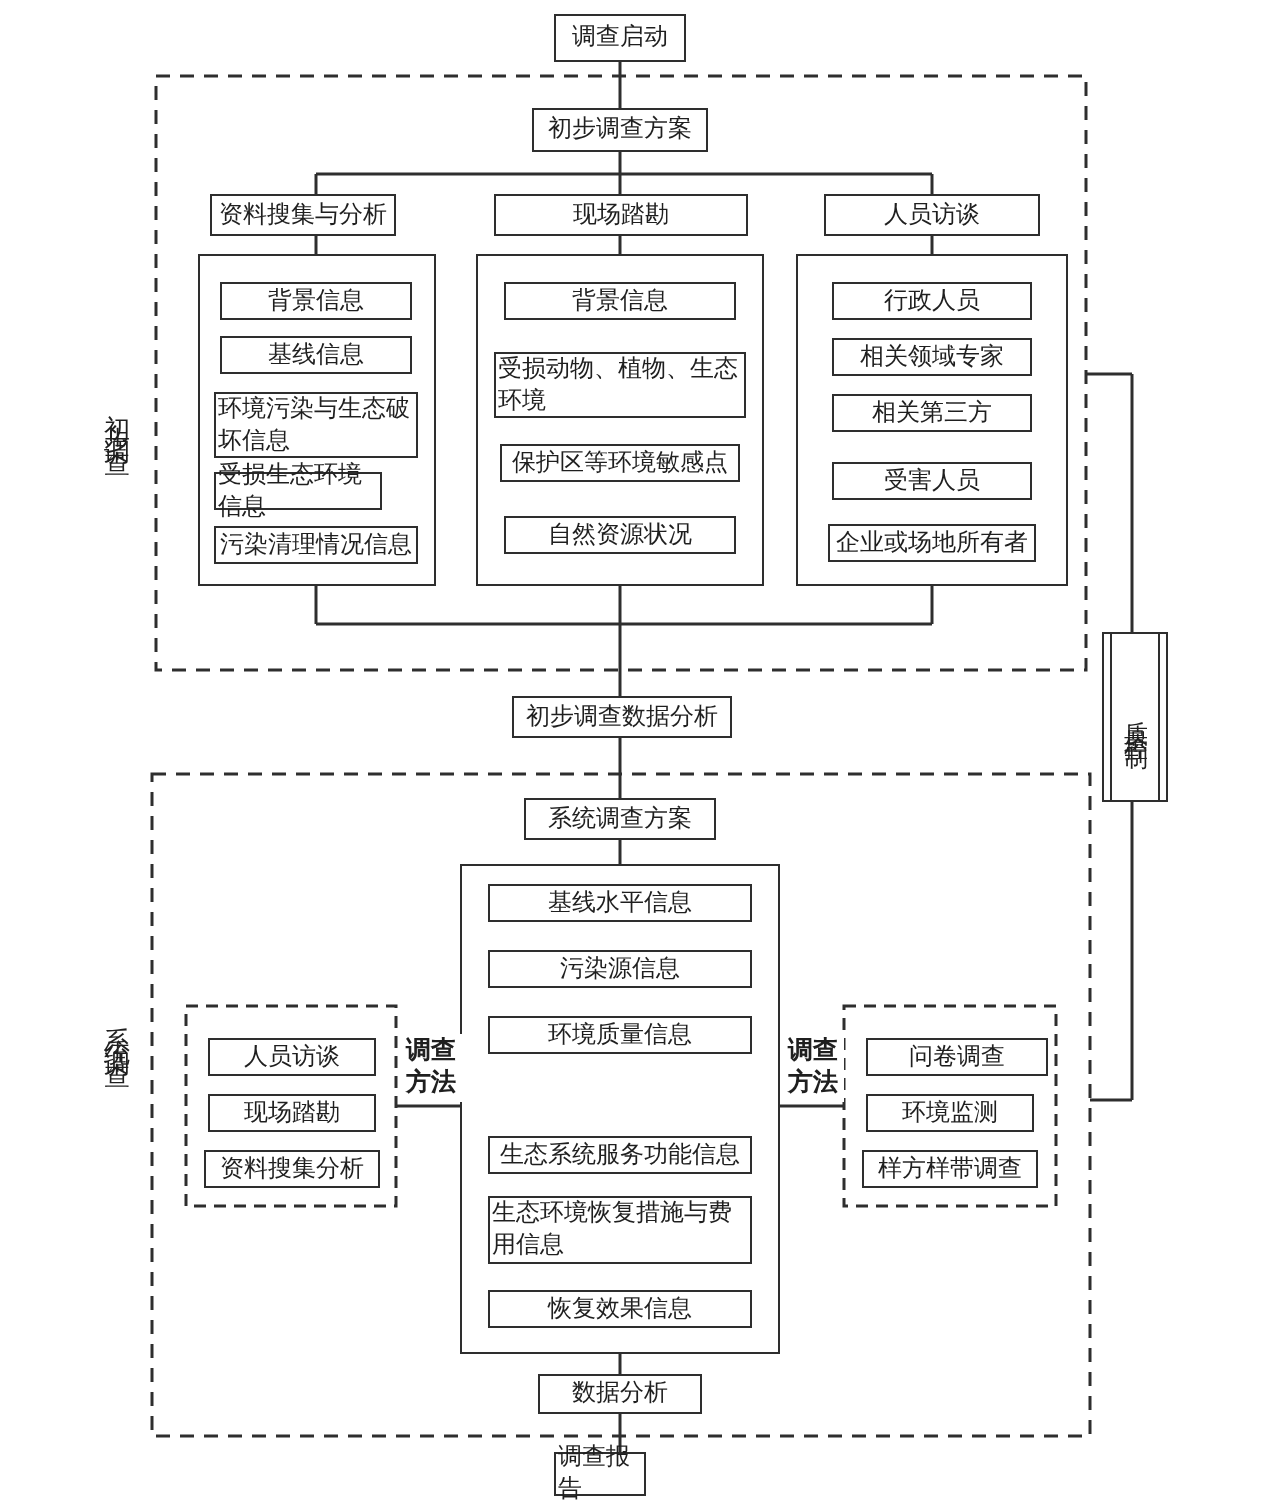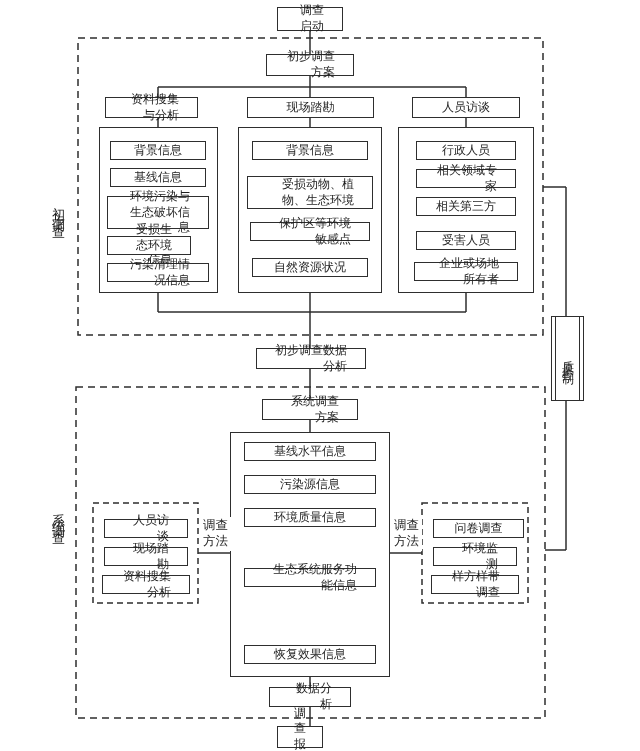--- a/index.html
+++ b/index.html
@@ -7,29 +7,29 @@
   .canvas {
     position:relative; width:640px; height:751px; background:#ffffff;
     font-family:"Liberation Serif","DejaVu Serif",serif; color:#1f1f1f;
     overflow:hidden;
   }
   svg.wires { position:absolute; left:0; top:0; z-index:0; }
   .frame { position:absolute; border:1.5px solid #2e2e2e; background:transparent; z-index:1; }
   .box {
     position:absolute; z-index:2; border:1.5px solid #2e2e2e; background:#ffffff;
     display:flex; align-items:center; justify-content:center;
-    text-align:right; font-size:12px; line-height:1.3; padding:0 18px;
+    text-align:left; font-size:12px; line-height:1.3; padding:0 1px;
   }
   .vlabel {
     position:absolute; z-index:2; writing-mode:vertical-rl; text-orientation:upright;
     font-size:13px; letter-spacing:6px; color:#1f1f1f;
   }
   .mlabel {
     position:absolute; z-index:2; font-size:12.5px; line-height:1.3;
-    text-align:center; background:#ffffff;
+    text-align:center; background:#ffffff;font-weight:bold;
   }
   .qcbox {
     position:absolute; z-index:2; border:1.5px solid #2e2e2e; background:#ffffff;
     padding:0 3px; display:flex;
   }
   .qcinner {
     flex:1; border-left:1.5px solid #2e2e2e; border-right:1.5px solid #2e2e2e;
     display:flex; align-items:center; justify-content:center;
     writing-mode:vertical-rl; text-orientation:upright;
     font-size:12px; letter-spacing:4px;
@@ -115,20 +115,21 @@
   <div class="vlabel" style="left:49px;top:503px;height:92px">系统调查</div>
 
   <div class="box" style="left:262px;top:399px;width:96px;height:21px">系统调查方案</div>
 
   <div class="frame" style="left:230px;top:432px;width:160px;height:245px"></div>
 
   <div class="box" style="left:244px;top:442px;width:132px;height:19px">基线水平信息</div>
   <div class="box" style="left:244px;top:475px;width:132px;height:19px">污染源信息</div>
   <div class="box" style="left:244px;top:508px;width:132px;height:19px">环境质量信息</div>
   <div class="box" style="left:244px;top:568px;width:132px;height:19px">生态系统服务功能信息</div>
+  <div class="box" style="left:244px;top:598px;width:132px;height:34px">生态环境恢复措施与费用信息</div>
   <div class="box" style="left:244px;top:645px;width:132px;height:19px">恢复效果信息</div>
 
   <div class="box" style="left:104px;top:519px;width:84px;height:19px">人员访谈</div>
   <div class="box" style="left:104px;top:547px;width:84px;height:19px">现场踏勘</div>
   <div class="box" style="left:102px;top:575px;width:88px;height:19px">资料搜集分析</div>
   <div class="mlabel" style="left:200px;top:517px;width:31px;height:34px">调查方法</div>
 
   <div class="box" style="left:433px;top:519px;width:91px;height:19px">问卷调查</div>
   <div class="box" style="left:433px;top:547px;width:84px;height:19px">环境监测</div>
   <div class="box" style="left:431px;top:575px;width:88px;height:19px">样方样带调查</div>

